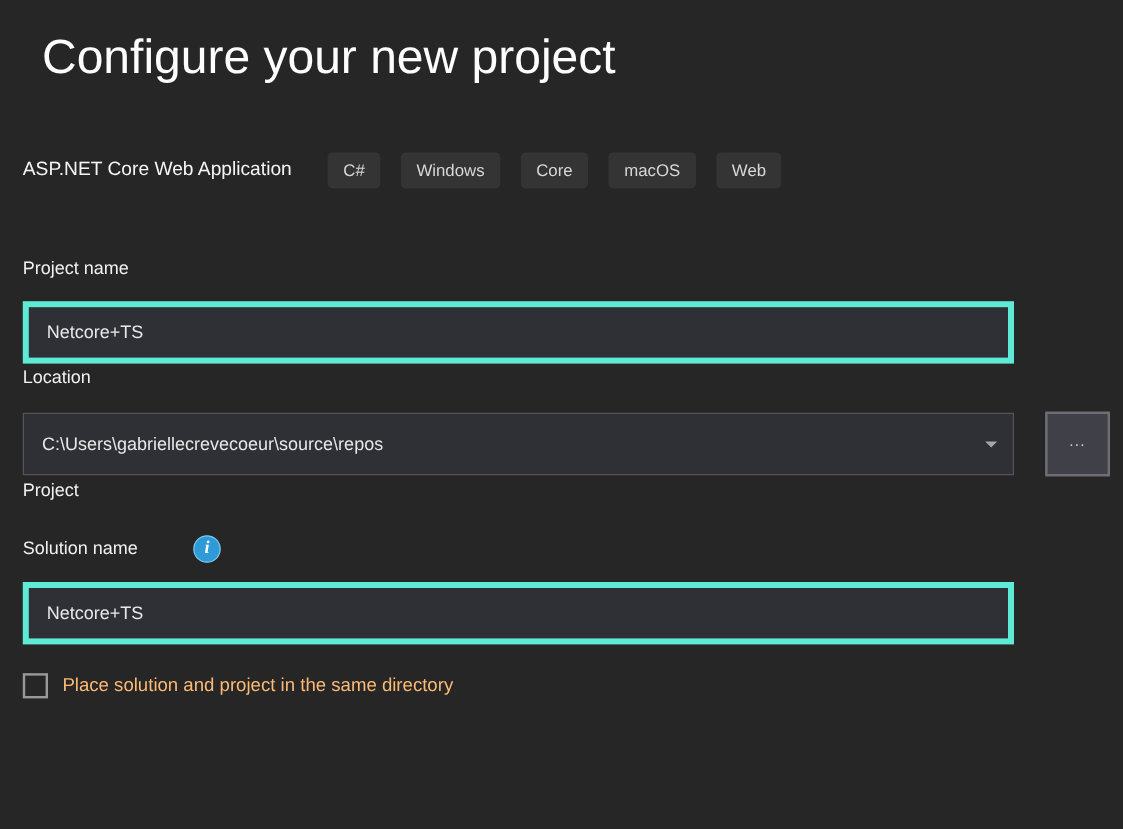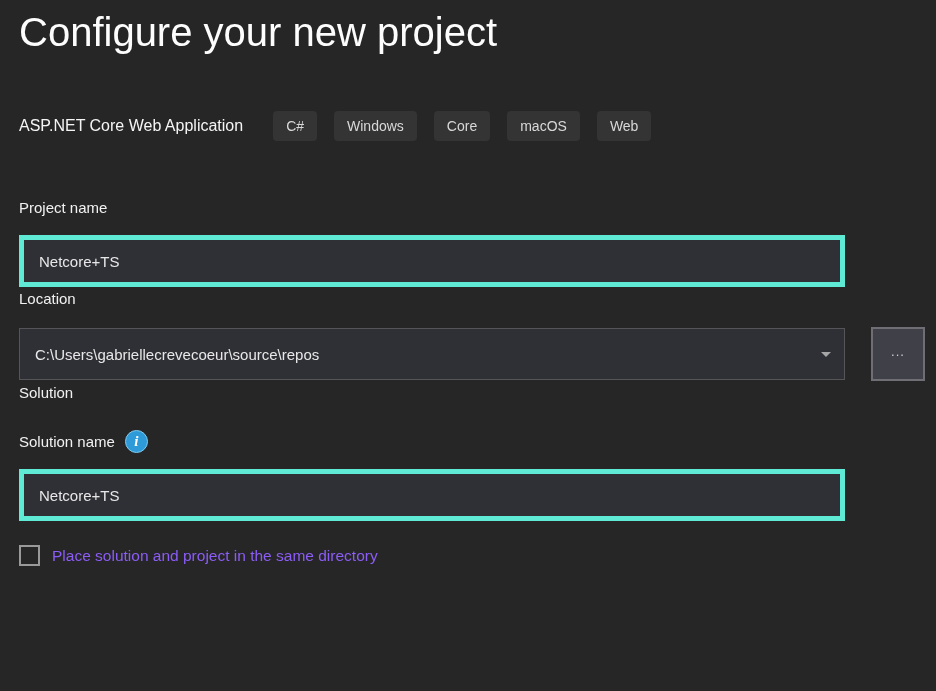--- a/index.html
+++ b/index.html
@@ -10,21 +10,21 @@
     overflow: hidden;
     background: #262626;
     color: #ffffff;
     font-family: "Liberation Sans", sans-serif;
   }
   .content {
     padding: 8px 0 0 19px;
     width: 936px;
   }
   .page-title {
-    margin: 0;
+    margin: 16px;
     font-size: 40px;
     line-height: 48px;
     font-weight: 300;
     color: #fdfdfd;
   }
   .subtitle-row {
     margin-top: 55px;
     display: flex;
     align-items: center;
   }
@@ -143,21 +143,21 @@
   .checkbox {
     width: 21px;
     height: 21px;
     border: 2px solid #999999;
     background: transparent;
     flex: none;
   }
   .checkbox-label {
     margin-left: 12px;
     font-size: 15.5px;
-    color: #8b5cf6;
+    color: #fdba74;
   }
 </style>
 </head>
 <body>
 
 <div class="content">
 
   <h1 class="page-title">Configure your new project</h1>
 
   <div class="subtitle-row">
@@ -174,23 +174,23 @@
 
   <div class="field-label">Location</div>
   <div class="location-row">
     <div class="combo">
       <span class="combo-text">C:\Users\gabriellecrevecoeur\source\repos</span>
       <span class="chevron"></span>
     </div>
     <div class="browse-button">...</div>
   </div>
 
-  <div class="field-label">Solution</div>
+  <div class="field-label">Project</div>
 
-  <div class="field-label" style="margin-top: 26px;">
+  <div class="field-label" style="margin-top: 26px; gap: 36px;">
     <span>Solution name</span>
     <span class="info-icon">i</span>
   </div>
   <input class="text-input" type="text" value="Netcore+TS" style="">
 
   <div class="checkbox-row">
     <div class="checkbox" role="checkbox" aria-checked="false"></div>
     <span class="checkbox-label">Place solution and project in the same directory</span>
   </div>
 

